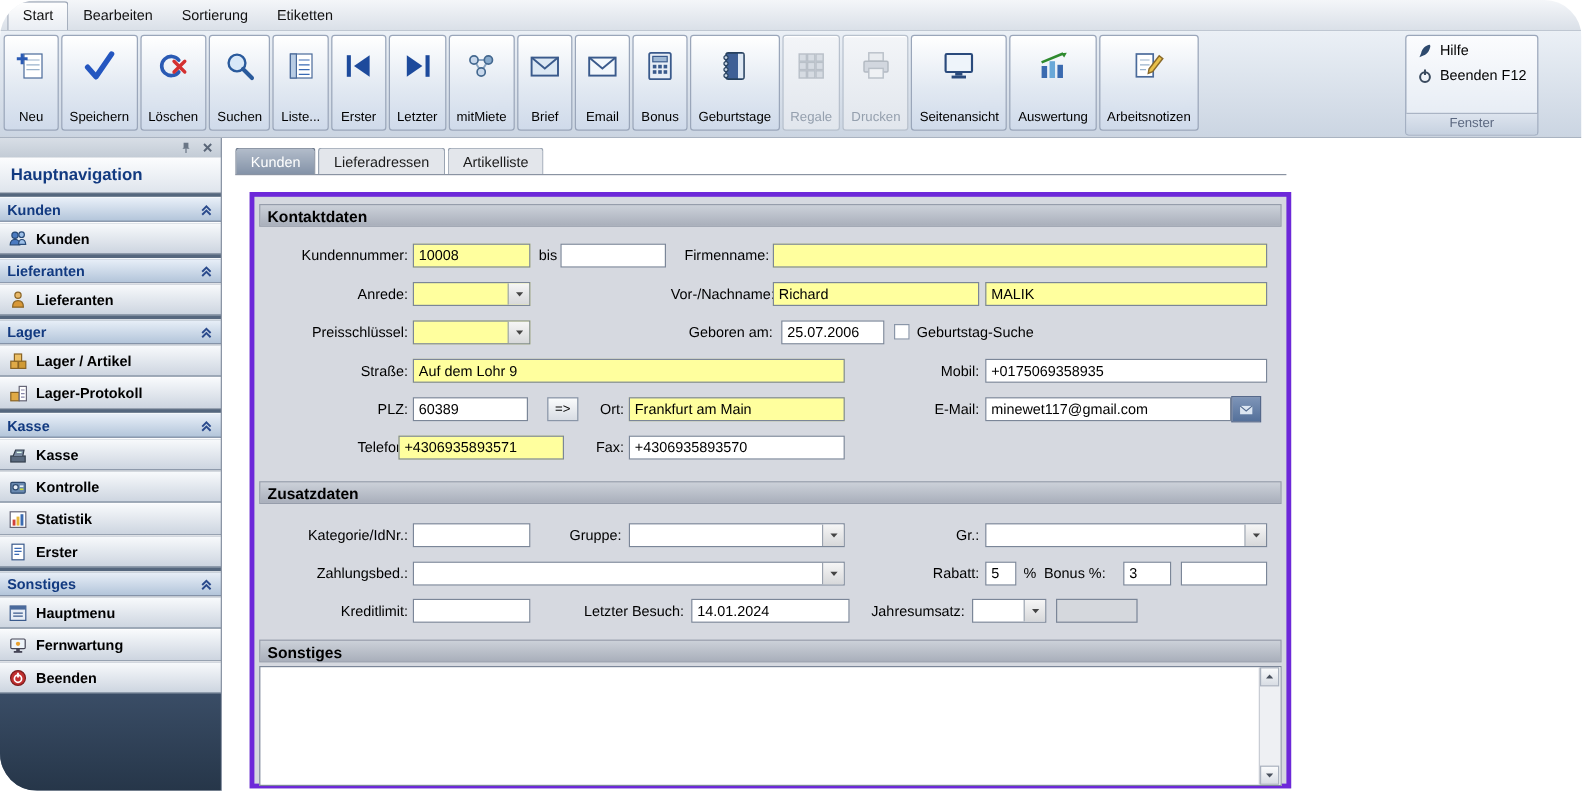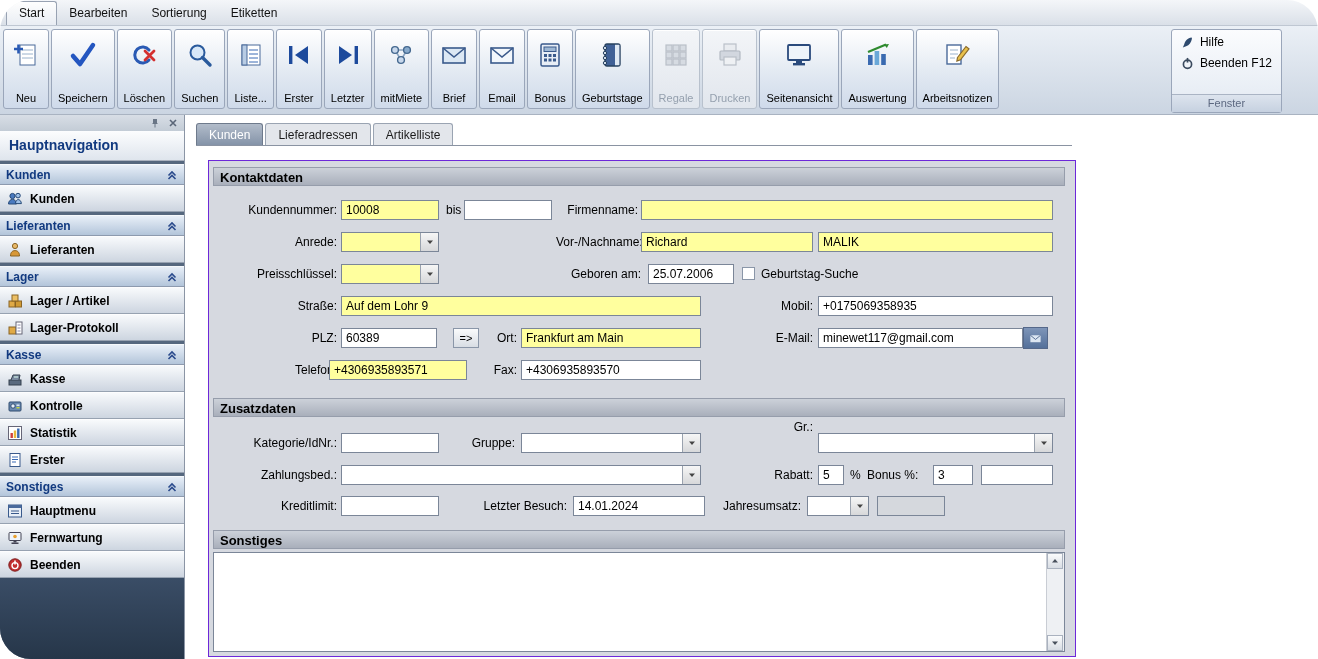--- a/index.html
+++ b/index.html
@@ -60,21 +60,21 @@
 
   .main{position:absolute;left:186px;top:115px;right:0;bottom:0;background:#fff;}
   .tabstrip{position:absolute;left:10px;top:7px;width:876px;height:24px;display:flex;align-items:flex-end;gap:2px;
             border-bottom:1px solid #8a93a2;box-sizing:border-box;}
   .tab{padding:4px 12px 3px 12px;font-size:12px;border:1px solid #9aa4b2;border-bottom:none;
        border-radius:3px 3px 0 0;background:#e3e6eb;color:#1b1b1b;cursor:default;}
   .tab.active{background:linear-gradient(#b2bcca,#8493a8);color:#fff;border-color:#6e7a8c;}
 
   
   .panel{position:absolute;left:22px;top:45px;width:868px;height:497px;background:#d6d9e0;
-         border:1px solid #6d28d9;box-sizing:border-box;}
+         border:4px solid #6d28d9;box-sizing:border-box;}
   .sechead{position:absolute;left:4px;width:852px;height:19px;line-height:19px;padding-left:6px;box-sizing:border-box;
            font-size:13px;font-weight:bold;color:#000;
            background:linear-gradient(#ccd1d9,#a9afbb);border:1px solid #969dab;}
   .flabel{position:absolute;height:20px;line-height:20px;text-align:right;font-size:12px;color:#000;white-space:nowrap;}
   .flabel.la{text-align:left;}
   .fld{position:absolute;height:20px;box-sizing:border-box;border:1px solid #7b8698;background:#fff;
        font-size:12px;line-height:18px;padding:0 4px;overflow:hidden;white-space:nowrap;cursor:text;}
   .fld.yellow{background:#ffff9e;}
   .fld.disabledf{background:#d5d8dd;cursor:default;}
   .combo{display:flex;padding:0;cursor:default;}
@@ -597,21 +597,21 @@
       <div class="fld" style="left:132px;top:272px;width:98px"></div>
       <div class="flabel" style="left:226px;top:272px;width:80px">Gruppe:</div>
       <div class="fld combo" style="left:312px;top:272px;width:180px">
         <span class="cval"></span>
         <span class="cbtn">
             <svg width="8" height="8" viewBox="0 0 8 8">
               <path d="M1 2.5h6L4 6z" fill="#444"></path>
             </svg>
           </span>
       </div>
-      <div class="flabel" style="left:524px;top:256px;width:80px">Gr.:</div>
+      <div class="flabel" style="left:524px;top:272px;width:80px">Gr.:</div>
       <div class="fld combo" style="left:609px;top:272px;width:235px">
         <span class="cval"></span>
         <span class="cbtn">
             <svg width="8" height="8" viewBox="0 0 8 8">
               <path d="M1 2.5h6L4 6z" fill="#444"></path>
             </svg>
           </span>
       </div>
 
       <div class="flabel" style="left:4px;top:304px;width:124px">Zahlungsbed.:</div>

